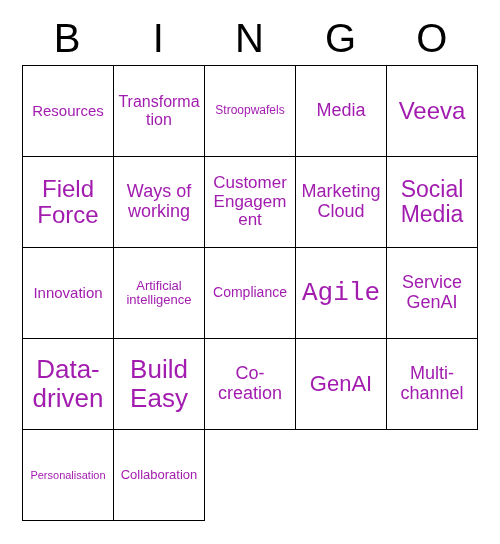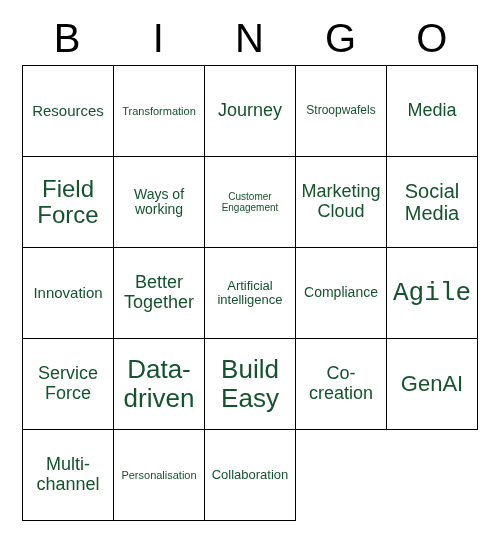--- a/index.html
+++ b/index.html
@@ -35,56 +35,55 @@
       border-left: 1.5px solid #000;
     }
     .cell {
       border-right: 1.5px solid #000;
       border-bottom: 1.5px solid #000;
       display: flex;
       align-items: center;
       justify-content: center;
       text-align: center;
       padding: 4px;
-      color: #14532d;
+      color: #a21caf;
       line-height: 1.1;
       word-break: break-word;
     }
   </style>
 </head>
 <body>
 
 <div class="header">
   <div class="header-letter">B</div>
   <div class="header-letter">I</div>
   <div class="header-letter">N</div>
   <div class="header-letter">G</div>
   <div class="header-letter">O</div>
 </div>
 
 <div class="grid">
   <div class="cell" style="font-size:15px;">Resources</div>
-  <div class="cell" style="font-size:11px;">Transformation</div>
-  <div class="cell" style="font-size:18px;">Journey</div>
+  <div class="cell" style="font-size:16px;">Transformation</div>
   <div class="cell" style="font-size:12px;">Stroopwafels</div>
   <div class="cell" style="font-size:18px;">Media</div>
 
+  <div class="cell" style="font-size:24px;">Veeva</div>
   <div class="cell" style="font-size:24px;">Field Force</div>
-  <div class="cell" style="font-size:14px;">Ways of working</div>
-  <div class="cell" style="font-size:10px;">Customer Engagement</div>
+  <div class="cell" style="font-size:18px;">Ways of working</div>
+  <div class="cell" style="font-size:17px;">Customer Engagement</div>
   <div class="cell" style="font-size:18px;">Marketing Cloud</div>
 
-  <div class="cell" style="font-size:20px;">Social Media</div>
+  <div class="cell" style="font-size:23px;">Social Media</div>
   <div class="cell" style="font-size:15px;">Innovation</div>
-  <div class="cell" style="font-size:18px;">Better Together</div>
   <div class="cell" style="font-size:13px;">Artificial intelligence</div>
   <div class="cell" style="font-size:14px;">Compliance</div>
 
   <div class="cell" style="font-size:26px;font-family:Liberation Mono, monospace;">Agile</div>
-  <div class="cell" style="font-size:18px;">Service Force</div>
+  <div class="cell" style="font-size:18px;">Service GenAI</div>
   <div class="cell" style="font-size:26px;">Data-driven</div>
   <div class="cell" style="font-size:26px;">Build Easy</div>
   <div class="cell" style="font-size:18px;">Co-creation</div>
 
   <div class="cell" style="font-size:22px;">GenAI</div>
   <div class="cell" style="font-size:18px;">Multi-channel</div>
   <div class="cell" style="font-size:11px;">Personalisation</div>
   <div class="cell" style="font-size:13px;">Collaboration</div>
 </div>
 

